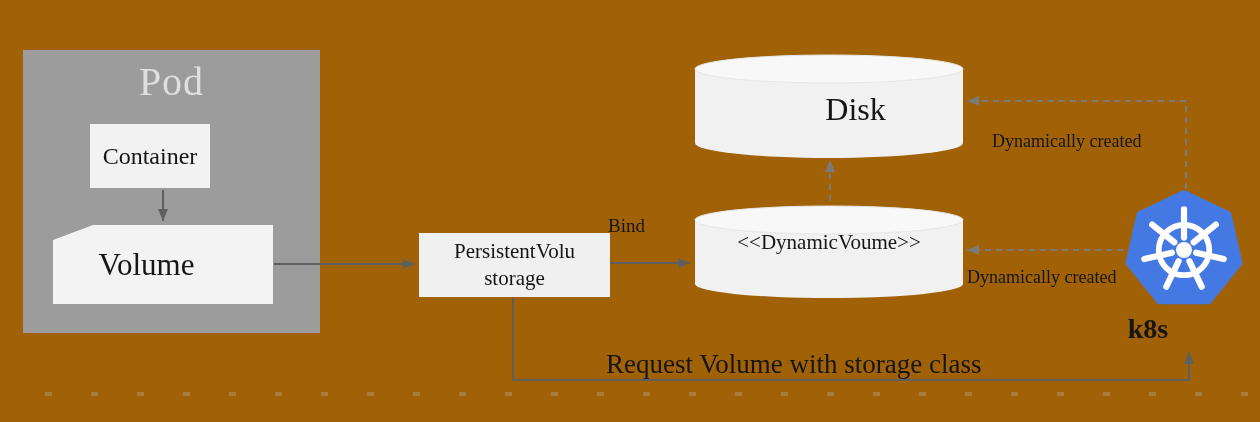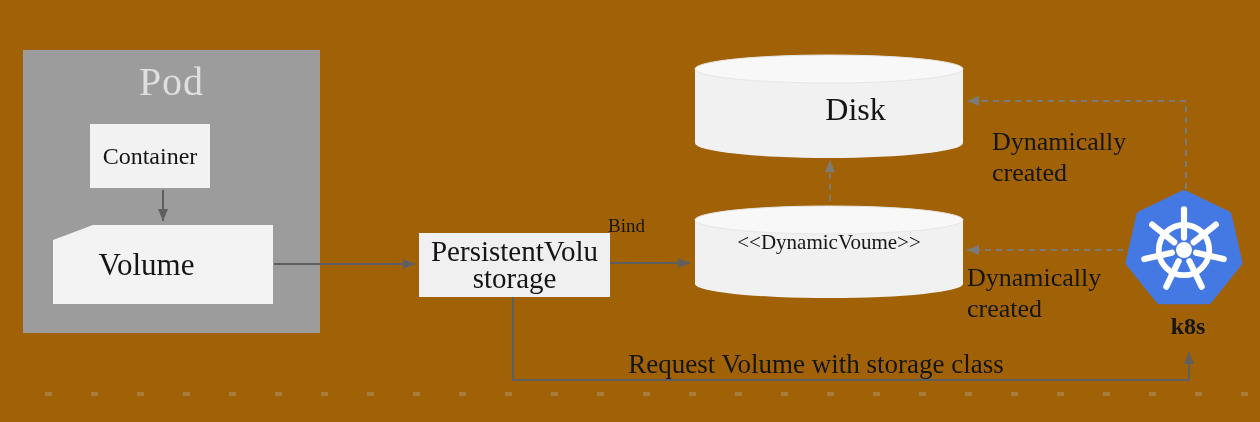--- a/index.html
+++ b/index.html
@@ -30,34 +30,34 @@
 
   #pod-box{left:23px;top:50px;width:297px;height:283px;background:var(--pod_gray);}
   #pod-title{left:23px;top:60px;width:297px;text-align:center;font-size:40px;line-height:44px;
     color:var(--pod_title_color);letter-spacing:1px;}
   #container-box{left:90px;top:124px;width:120px;height:64px;background:#f2f2f2;
     display:flex;align-items:center;justify-content:center;font-size:24px;}
   #volume-label{left:53px;top:247px;width:187px;text-align:center;font-size:31px;line-height:36px;}
 
   #pvc-box{left:419px;top:233px;width:191px;height:64px;background:#f0f0f0;
     display:flex;flex-direction:column;align-items:center;justify-content:center;
-    font-size:29px;line-height:27px;text-align:center;}
+    font-size:21px;line-height:27px;text-align:center;}
   #bind-label{left:608px;top:211px;font-size:19px;line-height:30px;}
 
   #disk-label{left:734px;top:95px;width:243px;text-align:center;font-size:32px;line-height:28px;}
   #pv-label{left:695px;top:229px;width:268px;text-align:center;font-size:21px;line-height:26px;}
 
-  .dyn-label{width:165px;font-size:26px;line-height:31px;}
+  .dyn-label{width:165px;font-size:18px;line-height:31px;}
   #dyn-label-top{left:992px;top:126px;}
   #dyn-label-bottom{left:967px;top:262px;}
 
-  #request-label{left:606px;top:349px;width:420px;text-align:center;font-size:27px;line-height:31px;}
+  #request-label{left:606px;top:349px;width:420px;font-size:27px;line-height:31px;}
 
   #k8s-logo{left:1122px;top:188px;width:124px;height:124px;}
-  #k8s-label{left:1138px;top:313px;width:100px;text-align:center;font-size:24px;font-weight:600;}
+  #k8s-label{left:1098px;top:313px;width:100px;text-align:center;font-size:28px;font-weight:600;}
 
   #cropped-text-artifacts{left:45px;top:392px;width:1205px;height:4px;opacity:.3;
     background:repeating-linear-gradient(90deg,#b9b9b9 0 7px,transparent 7px 46px);}
 </style>
 </head>
 <body>
 
 <div id="stage">
 
   <div id="pod-box" class="abs"></div>

